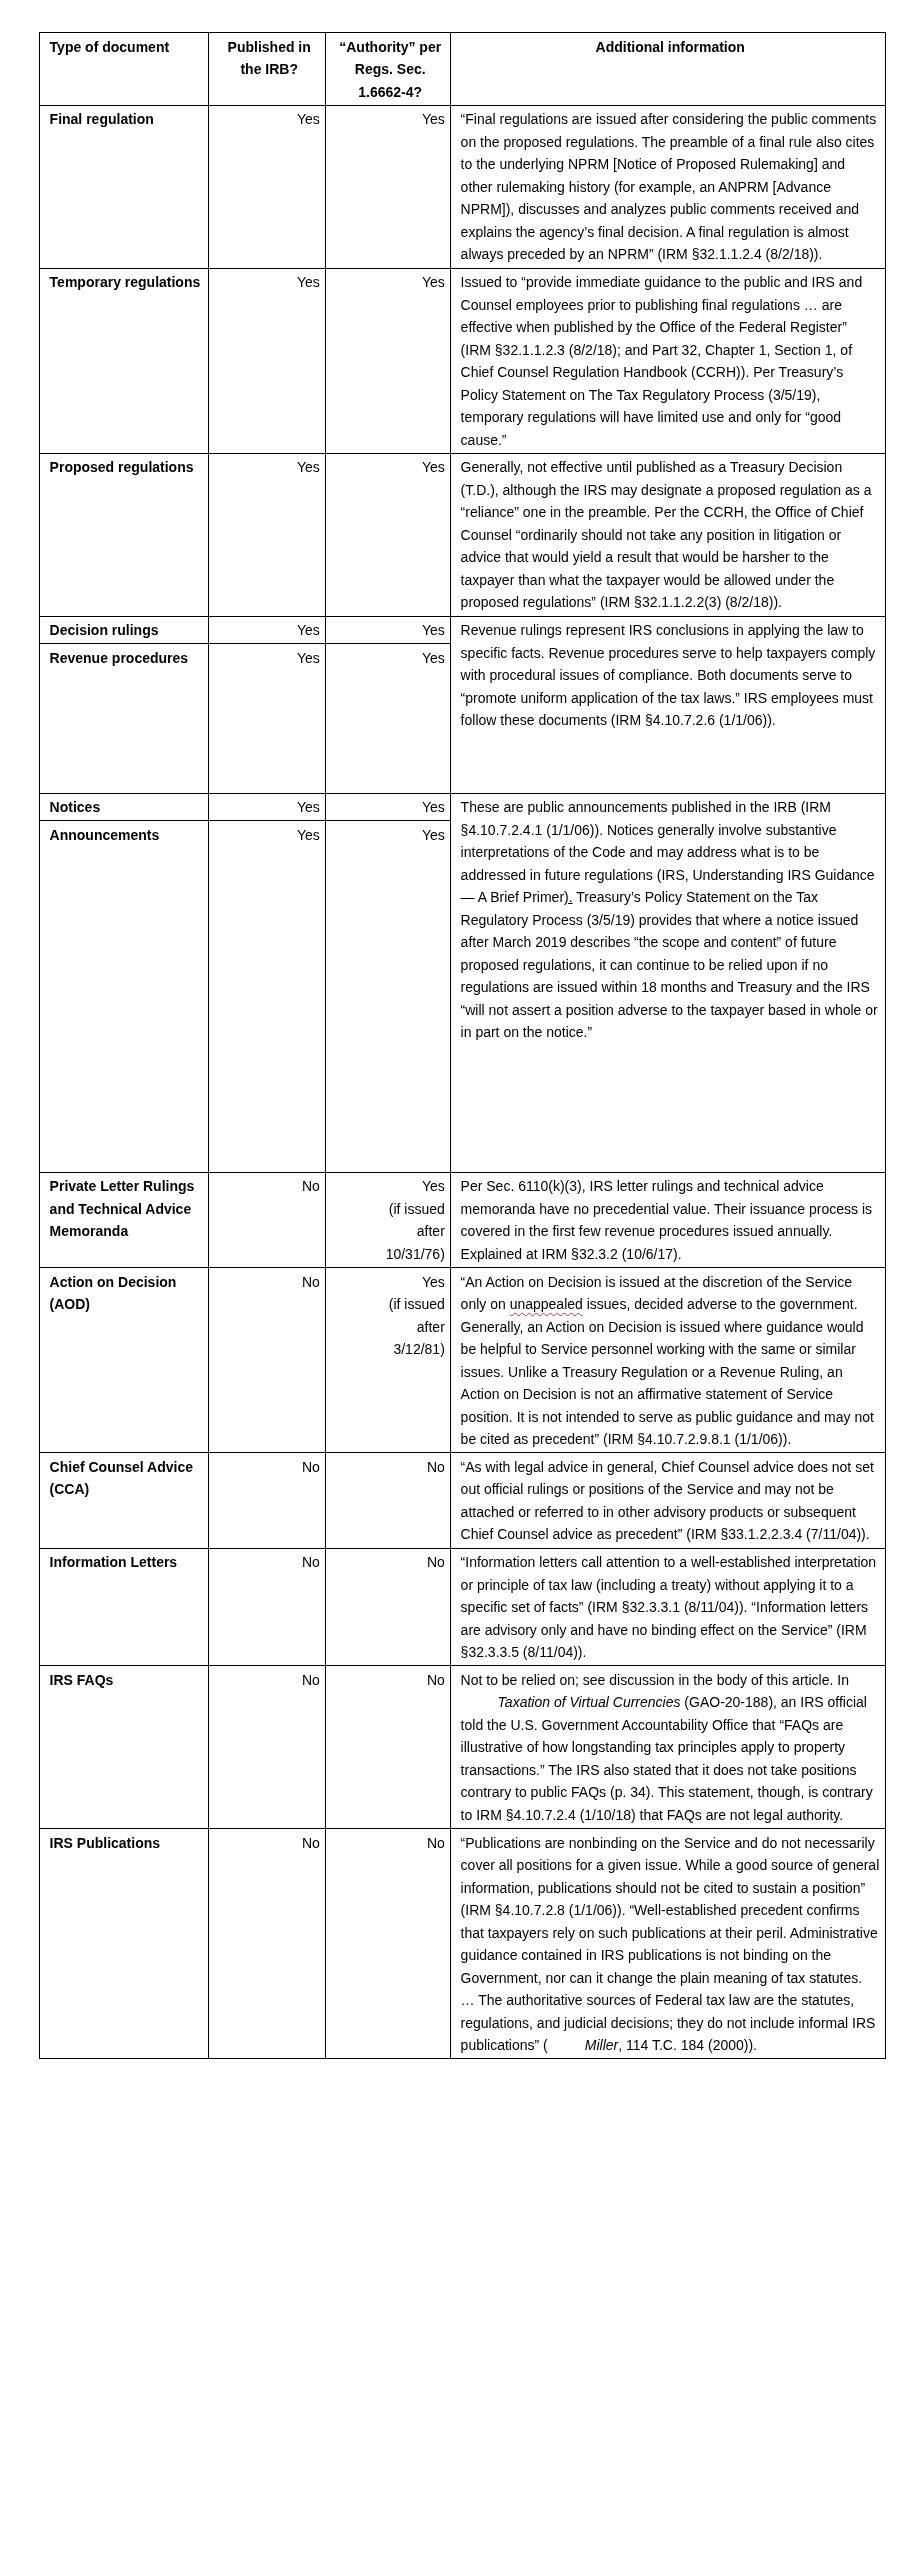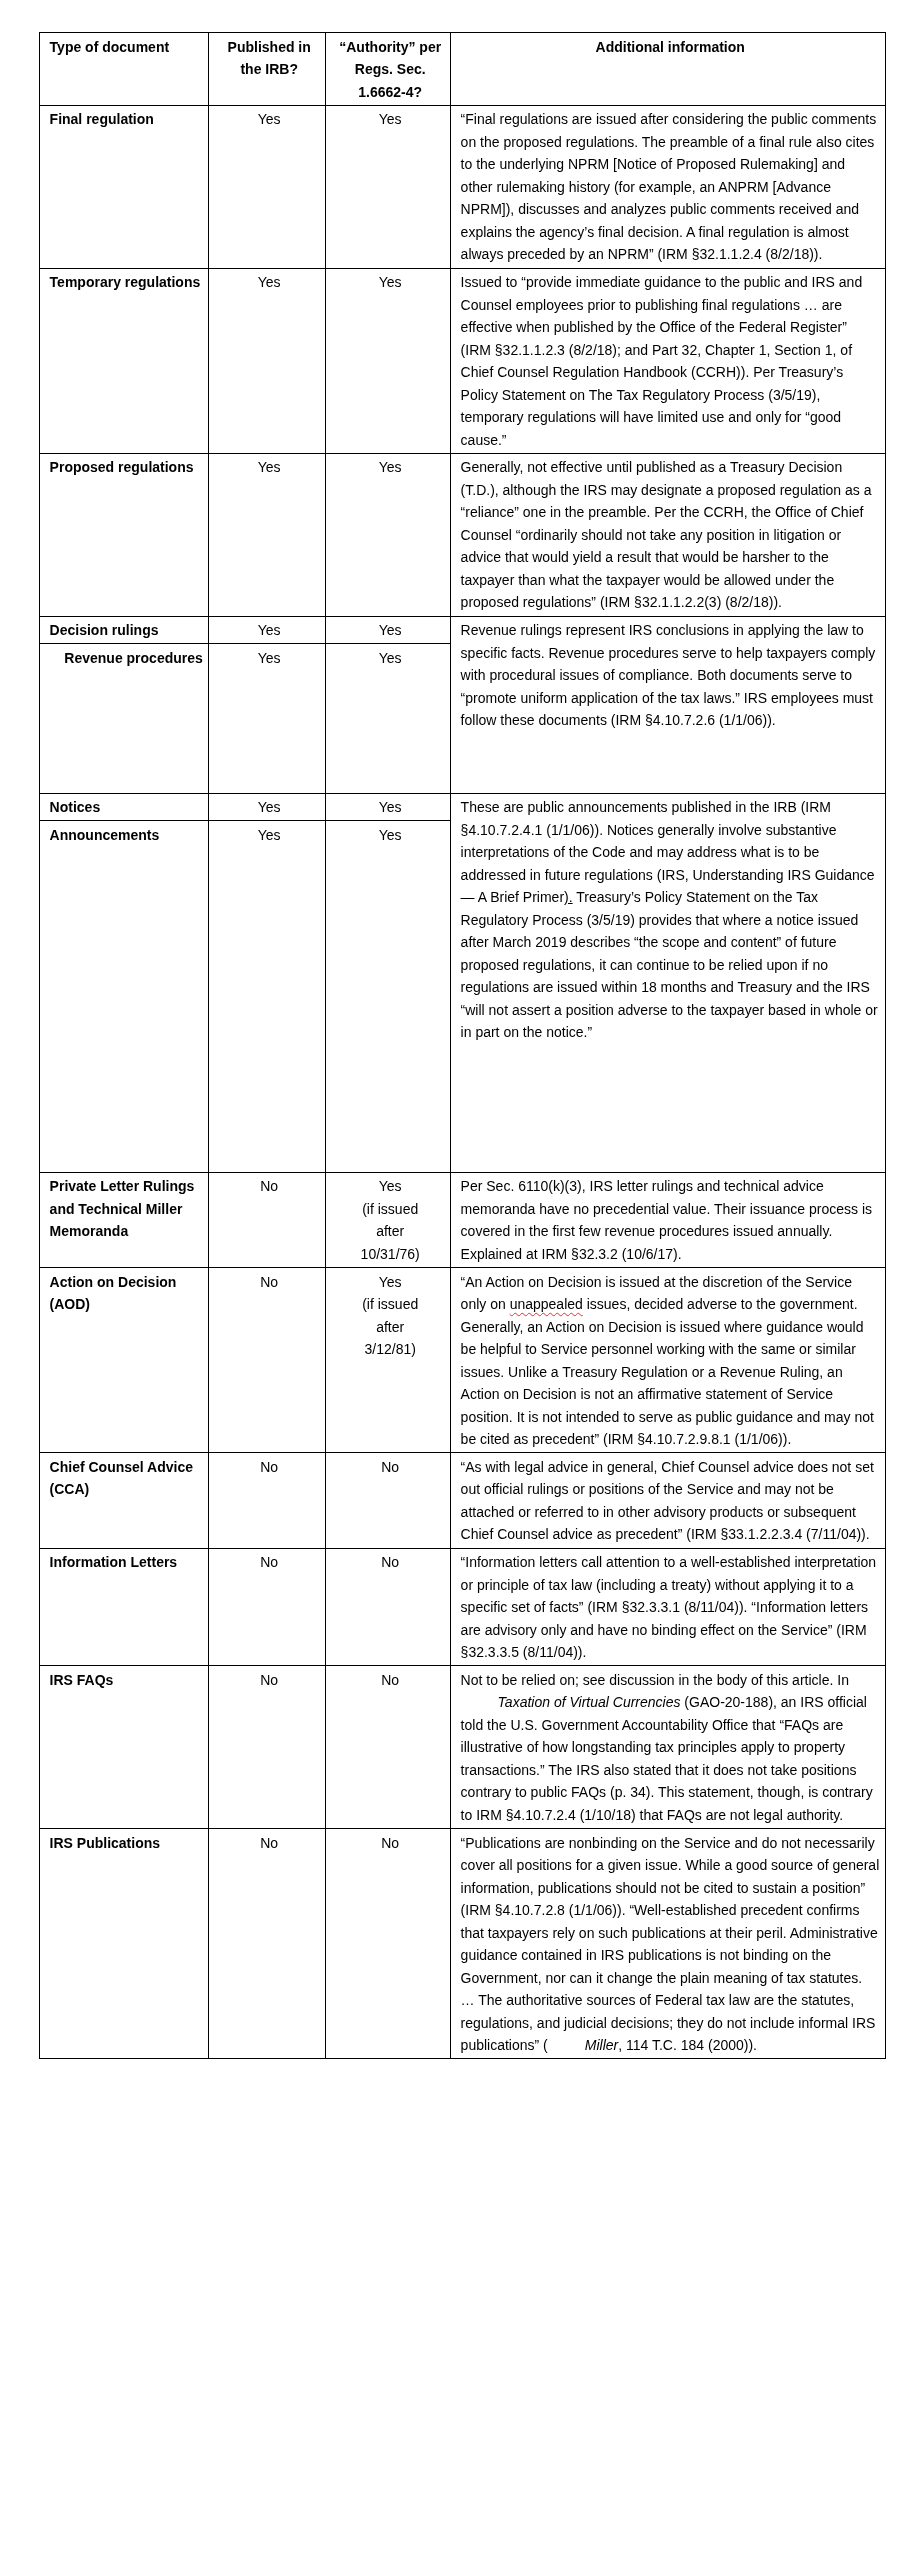--- a/index.html
+++ b/index.html
@@ -10,21 +10,21 @@
     font-size: 14px; line-height: 22.5px;
   }
   table.guide td, table.guide th {
     border: 1.3px solid #000; vertical-align: top;
     padding: 2.6px 5.2px 1.7px 9.6px;
   }
   table.guide th { font-weight: bold; }
   th.c-type { text-align: left; }
   th.c-pub, th.c-auth, th.c-info { text-align: center; }
   td.c-type { font-weight: bold; text-align: left; }
-  td.c-pub, td.c-auth { text-align: center; padding-left: 3.5px; padding-right: 3.5px; }
+  td.c-pub, td.c-auth { text-align: right; padding-left: 3.5px; padding-right: 3.5px; }
   td.c-info { text-align: left; padding-left: 8.7px; padding-right: 5.2px; }
   col.w-type { width: 169px; }
   col.w-pub { width: 117px; }
   col.w-auth { width: 125px; }
   col.w-info { width: 435px; }
   .line { display: block; }
   em { font-style: italic; margin-left: 37px; }
   .ul { text-decoration: underline; }
   .squiggle { text-decoration: underline wavy #d33; text-decoration-thickness: 0.9px; text-underline-offset: 2.6px; }
 </style>
@@ -70,40 +70,40 @@
     </tr>
 
     <tr>
       <td class="c-type">Decision rulings</td>
       <td class="c-pub">Yes</td>
       <td class="c-auth">Yes</td>
       <td class="c-info" rowspan="2">Revenue rulings represent IRS conclusions in applying the law to specific facts. Revenue procedures serve to help taxpayers comply with procedural issues of compliance. Both documents serve to “promote uniform application of the tax laws.” IRS employees must follow these documents (IRM §4.10.7.2.6 (1/1/06)).</td>
     </tr>
 
     <tr>
-      <td class="c-type" style="height:144px;text-align:right;">Revenue procedures</td>
+      <td class="c-type" style="height:144px;">Revenue procedures</td>
       <td class="c-pub">Yes</td>
       <td class="c-auth">Yes</td>
     </tr>
 
     <tr>
       <td class="c-type">Notices</td>
       <td class="c-pub">Yes</td>
       <td class="c-auth">Yes</td>
       <td class="c-info" rowspan="2"><span>These are public announcements published in the IRB (IRM §4.10.7.2.4.1 (1/1/06)). Notices generally involve substantive interpretations of the Code and may address what is to be addressed in future regulations (IRS, Understanding IRS Guidance — A Brief Primer</span><span class="ul">).</span><span> Treasury’s Policy Statement on the Tax Regulatory Process (3/5/19) provides that where a notice issued after March 2019 describes “the scope and content” of future proposed regulations, it can continue to be relied upon if no regulations are issued within 18 months and Treasury and the IRS “will not assert a position adverse to the taxpayer based in whole or in part on the notice.”</span></td>
     </tr>
 
     <tr>
       <td class="c-type" style="height:346px;">Announcements</td>
       <td class="c-pub">Yes</td>
       <td class="c-auth">Yes</td>
     </tr>
 
     <tr>
-      <td class="c-type">Private Letter Rulings and Technical Miller Memoranda</td>
+      <td class="c-type">Private Letter Rulings and Technical Advice Memoranda</td>
       <td class="c-pub">No</td>
       <td class="c-auth">
         <span class="line">Yes</span>
         <span class="line">(if issued</span>
         <span class="line">after</span>
         <span class="line">10/31/76)</span>
       </td>
       <td class="c-info">Per Sec. 6110(k)(3), IRS letter rulings and technical advice memoranda have no precedential value. Their issuance process is covered in the first few revenue procedures issued annually. Explained at IRM §32.3.2 (10/6/17).</td>
     </tr>
 

